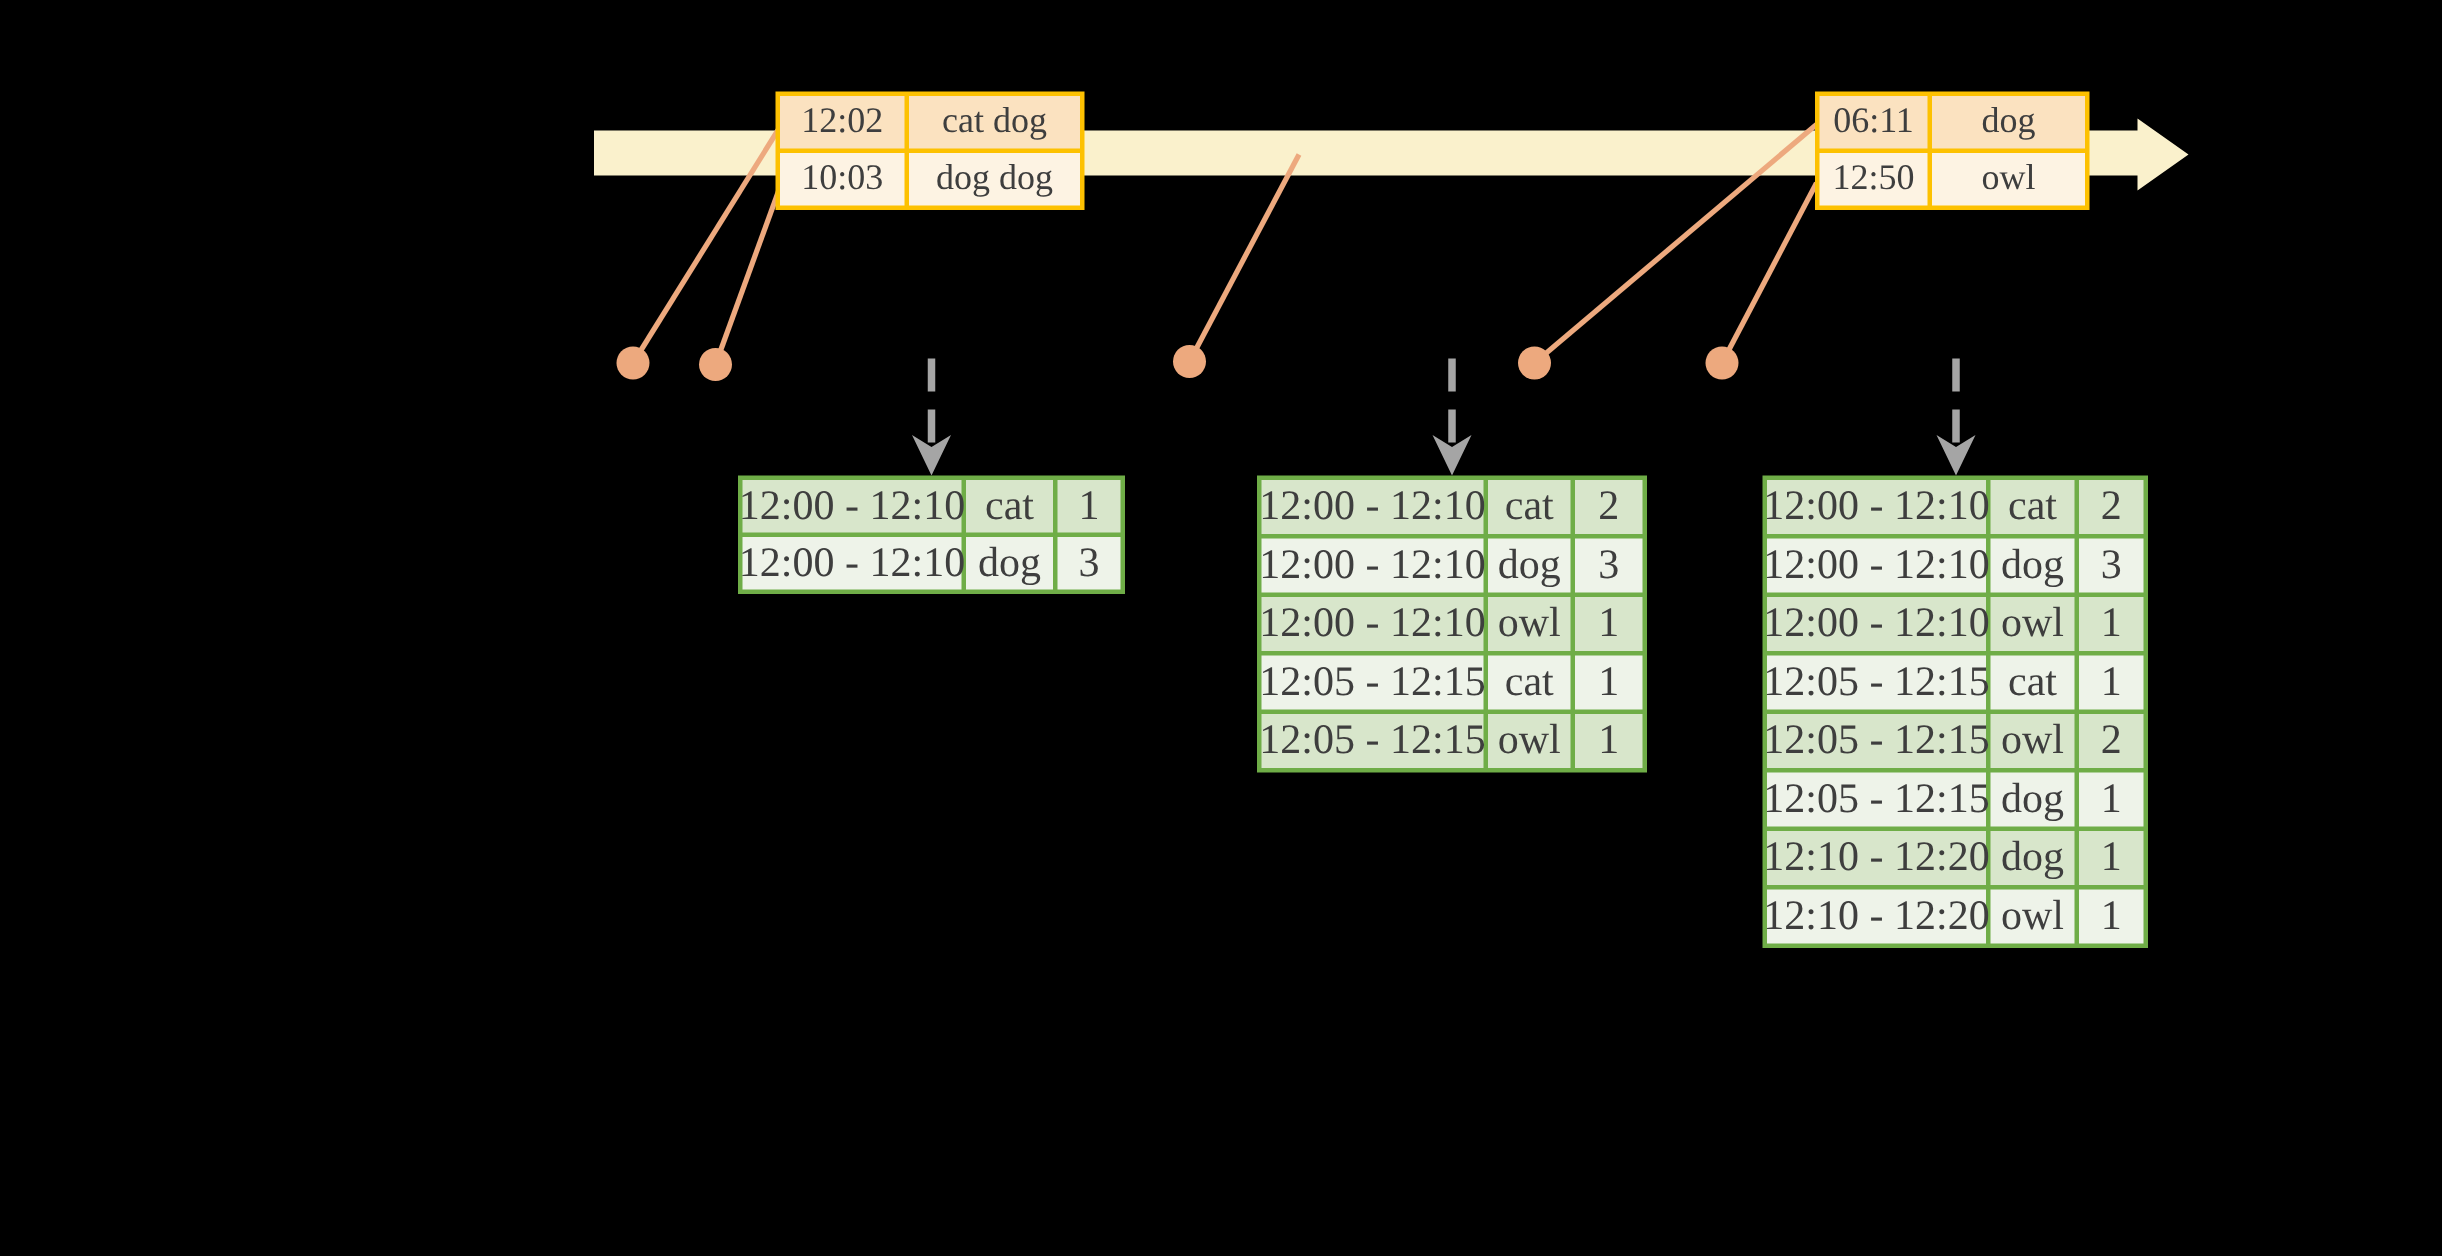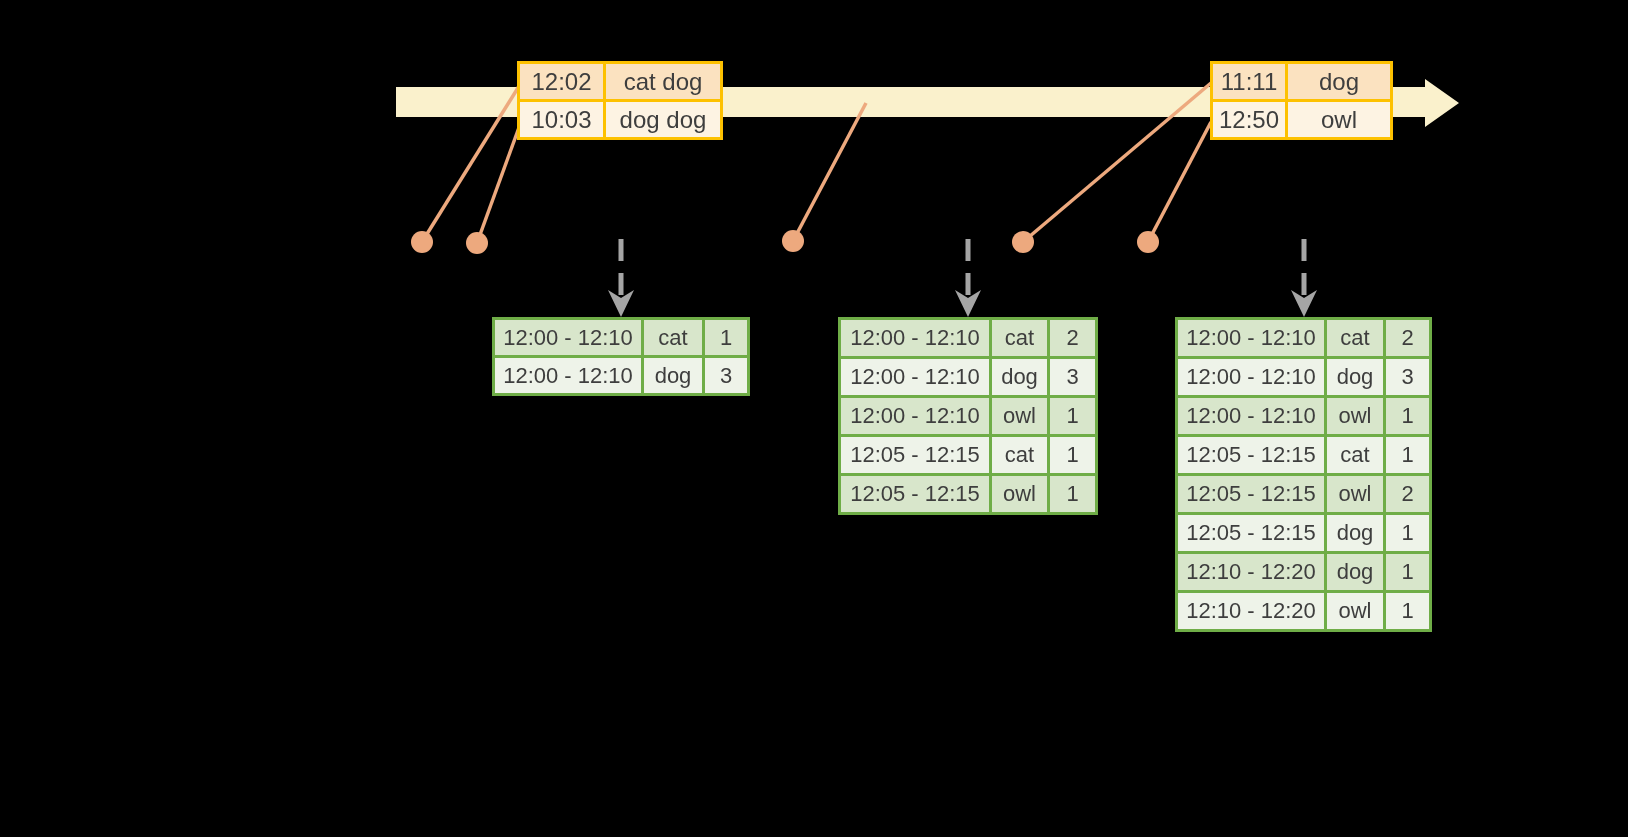--- a/index.html
+++ b/index.html
@@ -1,32 +1,32 @@
 <!DOCTYPE html>
 <html><head>
 <meta charset="utf-8">
 <style>
   html,body { margin:0; padding:0; background:#000; }
   #stage {
     position:relative; width:1628px; height:830px; background:#000;
-    font-family:Liberation Sans, sans-serif; overflow:hidden;
+    font-family:Liberation Serif, serif; overflow:hidden;
   }
   #shapes { position:absolute; left:0; top:0; z-index:1; }
   .etable, .rtable {
     position:absolute; display:grid; gap:3px; padding:3px;
     box-sizing:content-box; z-index:2;
   }
   .etable { background:#fdc101; }
   .rtable { background:#6fad47; }
   .cell {
     display:flex; align-items:center; justify-content:center;
     color:#3e3e3e; white-space:nowrap;
   }
   .etable .cell { font-size:24px; }
-  .rtable .cell { font-size:22px; }
+  .rtable .cell { font-size:28px; }
   .e-dark  { background:#fbe2c0; }
   .e-light { background:#fdf3e3; }
   .g-dark  { background:#d8e6cb; }
   .g-light { background:#eef3e9; }
   
   #et1 { left:517px; top:61px;  grid-template-columns:83px 114px; grid-auto-rows:35px; }
   #et2 { left:864px; top:81px;  grid-template-columns:82px 115px; grid-auto-rows:35px; }
   #et3 { left:1210px; top:61px; grid-template-columns:72px 102px; grid-auto-rows:35px; }
   
   #rt1 { left:492px;  top:317px; grid-template-columns:146px 58px 42px; grid-auto-rows:35px; }
@@ -72,21 +72,21 @@
 
   <div class="etable" id="et1">
     <div class="cell e-dark">12:02</div>
     <div class="cell e-dark">cat dog</div>
     <div class="cell e-light">10:03</div>
     <div class="cell e-light">dog dog</div>
   </div>
 
 
   <div class="etable" id="et3">
-    <div class="cell e-dark">11:11</div>
+    <div class="cell e-dark">06:11</div>
     <div class="cell e-dark">dog</div>
     <div class="cell e-light">12:50</div>
     <div class="cell e-light">owl</div>
   </div>
 
   <div class="rtable" id="rt1">
     <div class="cell g-dark">12:00 - 12:10</div>
     <div class="cell g-dark">cat</div>
     <div class="cell g-dark">1</div>
     <div class="cell g-light">12:00 - 12:10</div>

